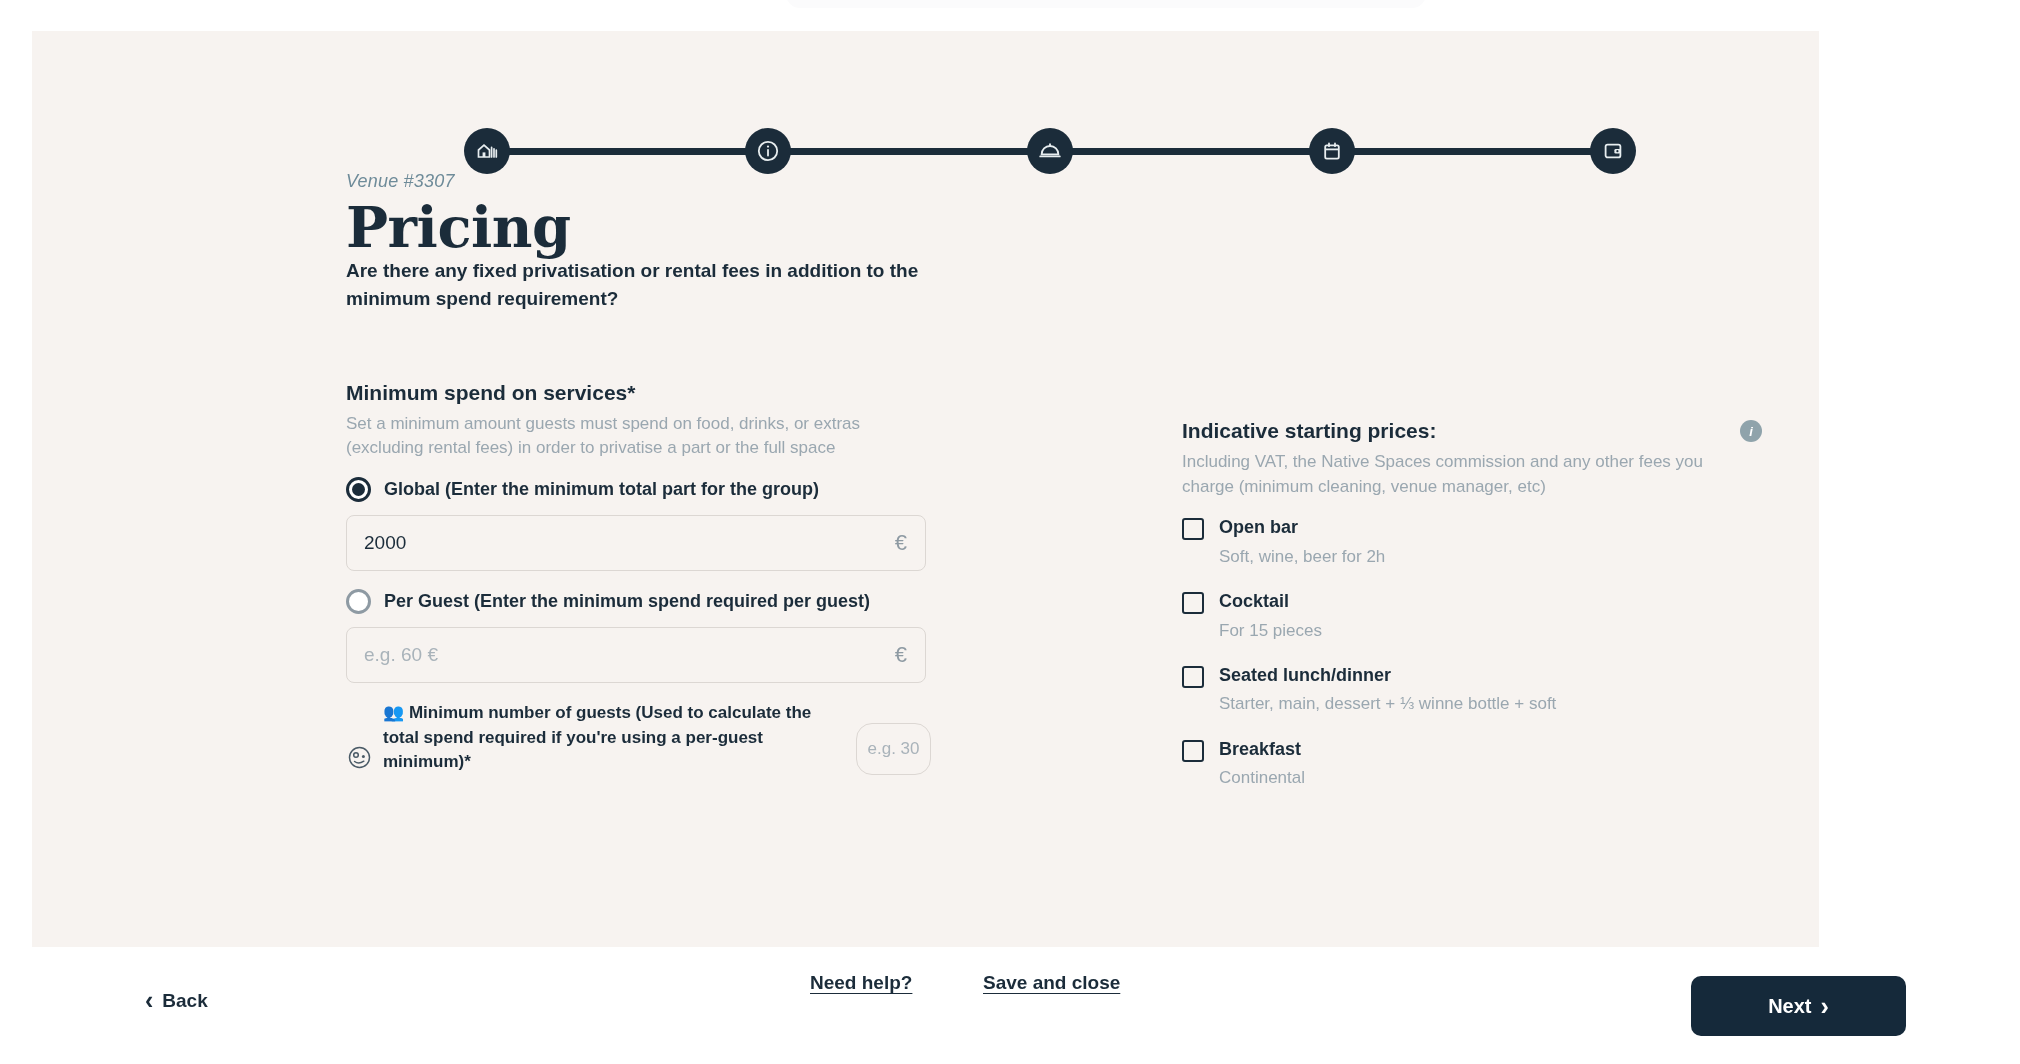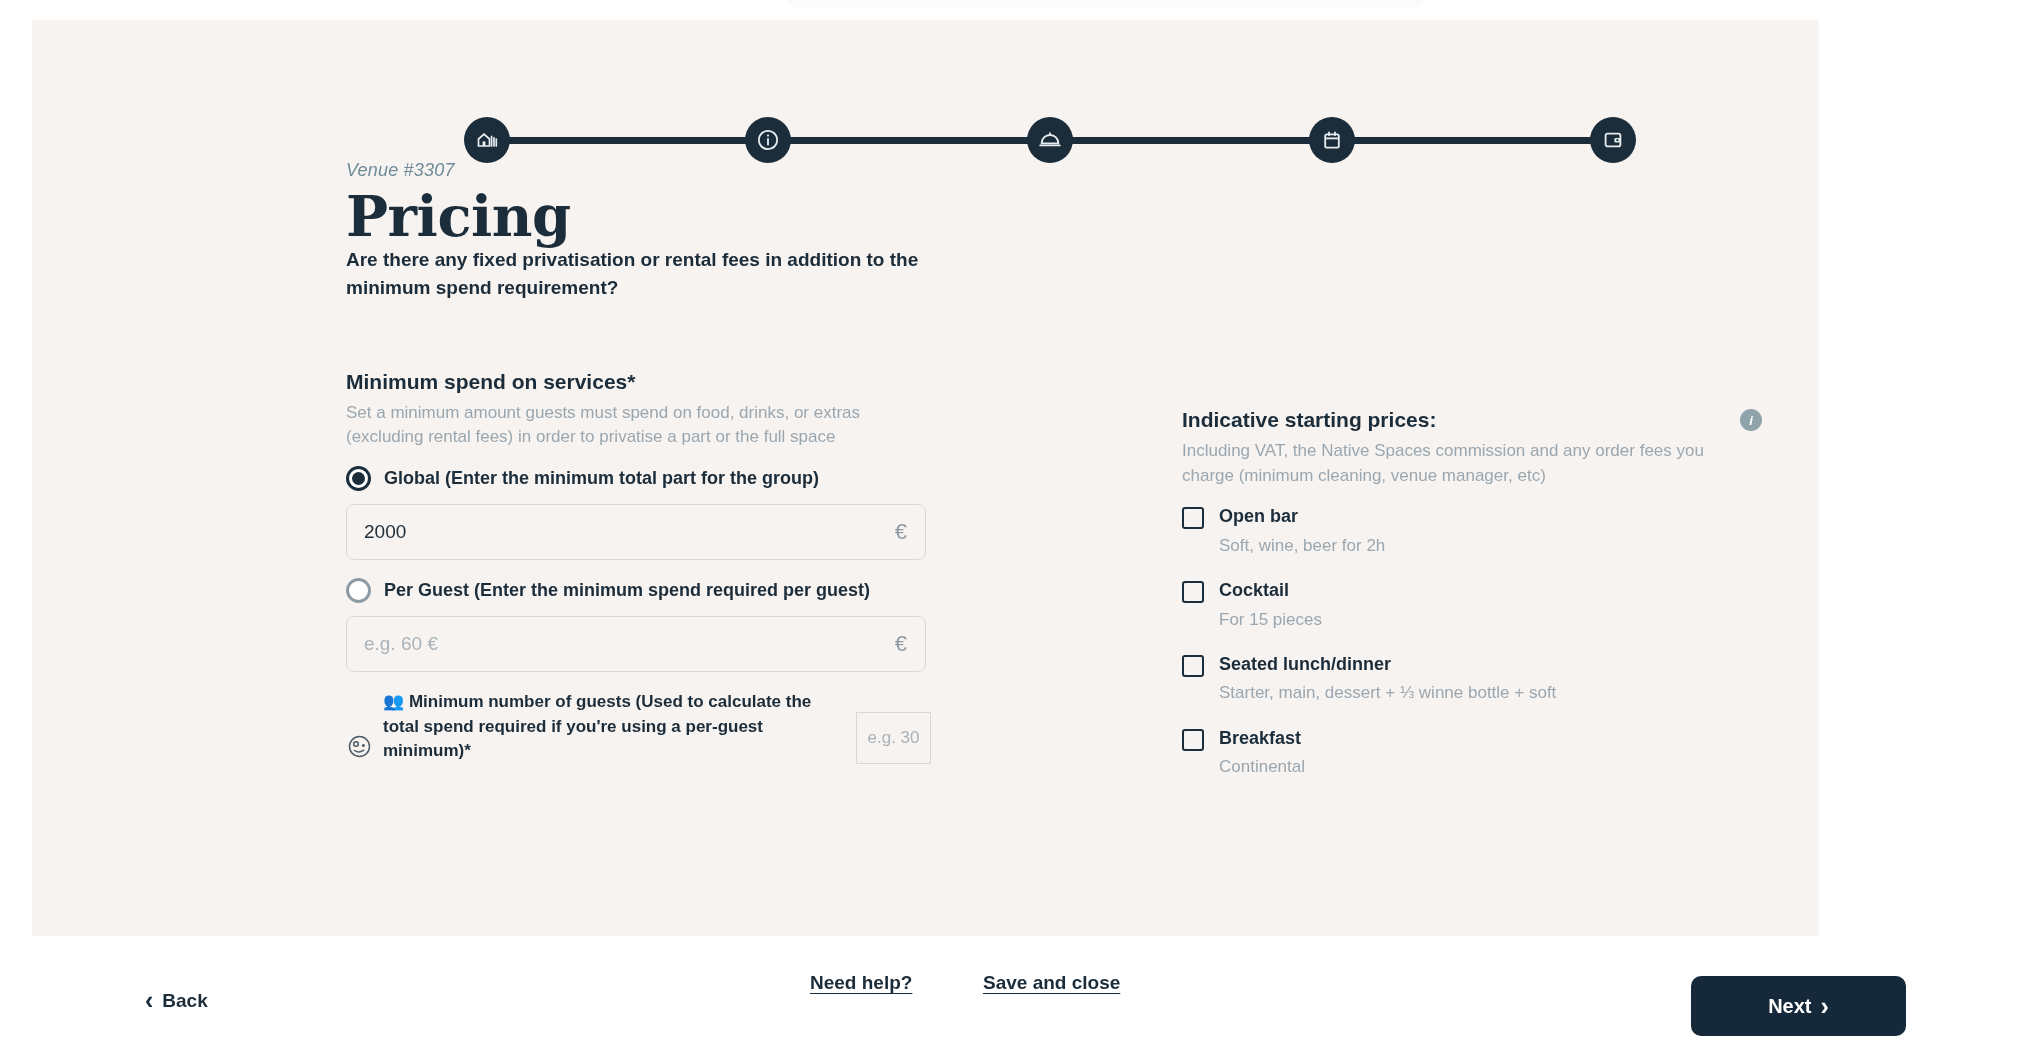--- a/index.html
+++ b/index.html
@@ -14,21 +14,21 @@
 
   
   .top-ghost-band {
     position:absolute; left:786px; top:-18px; width:640px; height:26px;
     background:#fbfbfc; border-radius:0 0 14px 14px;
   }
 
   
   .card {
     position: absolute;
-    left: 32px; top: 20px; width: 1787px; height: 916px;
+    left: 32px; top: 31px; width: 1787px; height: 916px;
     background: #f7f3f0;
     padding-left: 19px;
   }
 
   
   .stepper { position:absolute; left:0; top:0; width:100%; height:140px; }
   .stepper-line {
     position:absolute; left:455px; top:117px; width:1147px; height:7px;
     background:#1b2c3a;
   }
@@ -104,21 +104,21 @@
   }
 
   .guests-row { display:flex; align-items:flex-end; gap:10px; width:585px; }
   .guests-emoji-circle { flex:0 0 auto; }
   .guests-text {
     font-size:17px; font-weight:700; color:#1b2c3a; line-height:1.45; flex:1;
   }
   .guests-people { color:#6f8fb5; }
   .guests-input-box {
     flex:0 0 auto; width:75px; height:52px;
-    border:1px solid #dcd7d3; border-radius:0; background:transparent;
+    border:1px solid #dcd7d3; border-radius:16px; background:transparent;
     display:flex; align-items:center; justify-content:center;
   }
   .guests-input {
     border:none; background:transparent; outline:none; width:100%; height:100%;
     text-align:center; font-family:"Liberation Sans", sans-serif;
     font-size:17px; color:#1b2c3a;
   }
   .guests-input::placeholder { color:#a9b3ba; }
 
   
@@ -272,21 +272,21 @@
             <input class="guests-input" placeholder="e.g. 30" style="">
           </span>
         </div>
 
       </div>
 
       <div class="col-right">
         <div class="right-head">
           <div class="right-title">Indicative starting prices:</div>
           <div class="info-badge">i</div>
-          <div class="right-sub">Including VAT, the Native Spaces commission and any order fees you charge (minimum cleaning, venue manager, etc)</div>
+          <div class="right-sub">Including VAT, the Native Spaces commission and any other fees you charge (minimum cleaning, venue manager, etc)</div>
         </div>
 
         <div class="check-item">
           <span class="checkbox"></span>
           <span>
             <span class="check-main">Open bar</span>
             <div class="check-desc">Soft, wine, beer for 2h</div>
           </span>
         </div>
 

